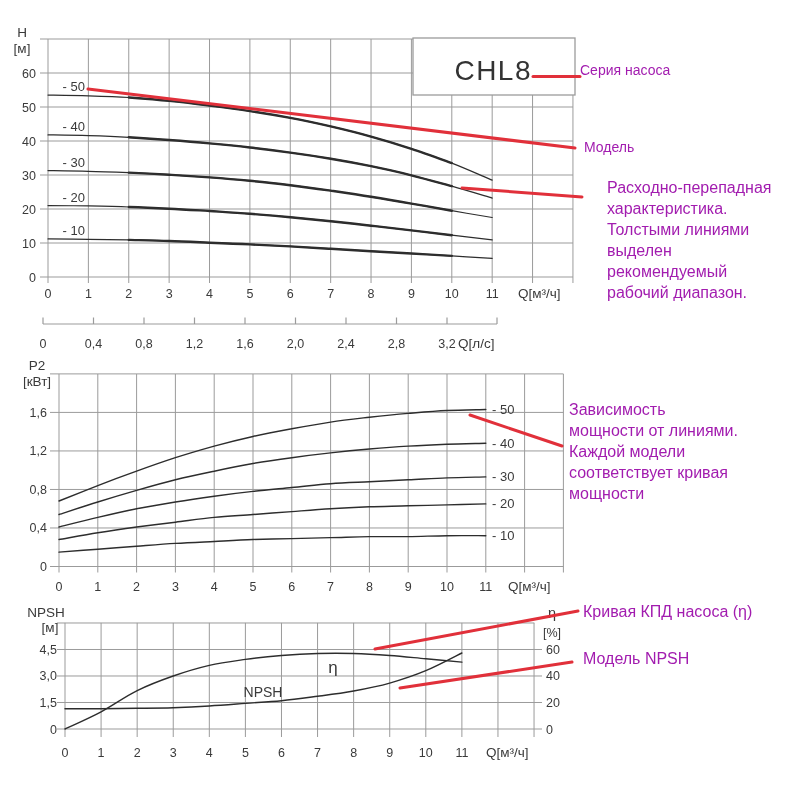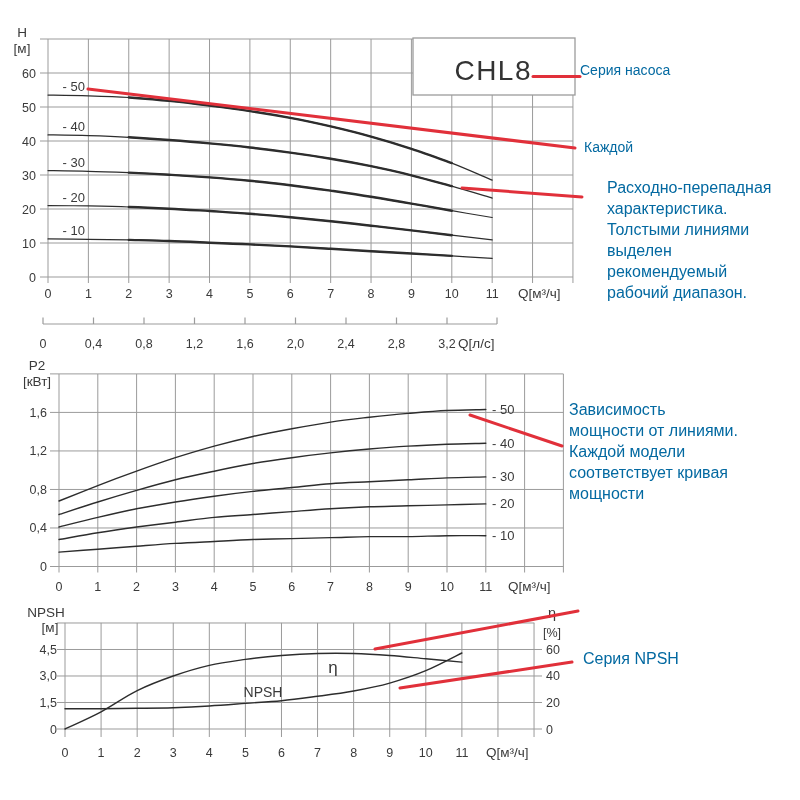--- a/index.html
+++ b/index.html
@@ -1,20 +1,20 @@
 <!DOCTYPE html>
 <html><head>
 <meta charset="utf-8">
 <style>
   html,body{margin:0;padding:0;background:#fff;}
   .page{position:relative;width:800px;height:800px;background:#ffffff;overflow:hidden;
         font-family:"Liberation Sans",sans-serif;}
   svg{position:absolute;left:0;top:0;}
   svg text{font-family:"Liberation Sans","DejaVu Sans",sans-serif;}
-  .note{position:absolute;font-size:16px;line-height:21px;color:#0369a1;white-space:pre-line;}
+  .note{position:absolute;font-size:16px;line-height:21px;color:#a21caf;white-space:pre-line;}
   .note.small{font-size:14px;line-height:17px;}
 </style>
 </head>
 <body>
 
 <div class="page">
   <svg width="800" height="800" viewBox="0 0 800 800">
     <g id="g-hq">
         <line x1="40" y1="277" x2="573" y2="277" stroke="#9b9b9b" stroke-width="1"></line>
         <line x1="40" y1="243" x2="573" y2="243" stroke="#9b9b9b" stroke-width="1"></line>
@@ -207,26 +207,27 @@
         <line x1="88" y1="89" x2="575" y2="148" stroke="#e1303a" stroke-width="3" stroke-linecap="round"></line>
         <line x1="533" y1="76.5" x2="580" y2="76.5" stroke="#e1303a" stroke-width="3" stroke-linecap="round"></line>
         <line x1="462" y1="188" x2="582" y2="197" stroke="#e1303a" stroke-width="3" stroke-linecap="round"></line>
         <line x1="470" y1="415" x2="562" y2="446" stroke="#e1303a" stroke-width="3" stroke-linecap="round"></line>
         <line x1="375" y1="649" x2="578" y2="611" stroke="#e1303a" stroke-width="3" stroke-linecap="round"></line>
         <line x1="400" y1="688" x2="572" y2="662" stroke="#e1303a" stroke-width="3" stroke-linecap="round"></line>
       </g>
   </svg>
 
   <div class="note small" style="left:580px;top:62px">Серия насоса</div>
-  <div class="note small" style="left:584px;top:139px">Каждой</div>
+  <div class="note small" style="left:584px;top:139px">Модель</div>
   <div class="note" style="left:607px;top:177px;width:200px">Расходно-перепадная
 характеристика.
 Толстыми линиями
 выделен
 рекомендуемый
 рабочий диапазон.</div>
   <div class="note" style="left:569px;top:399px;width:215px">Зависимость
 мощности от линиями.
 Каждой модели
 соответствует кривая
 мощности</div>
-  <div class="note" style="left:583px;top:648px">Серия NPSH</div>
+  <div class="note" style="left:583px;top:601px">Кривая КПД насоса (η)</div>
+  <div class="note" style="left:583px;top:648px">Модель NPSH</div>
 </div>
 
 </body></html>

